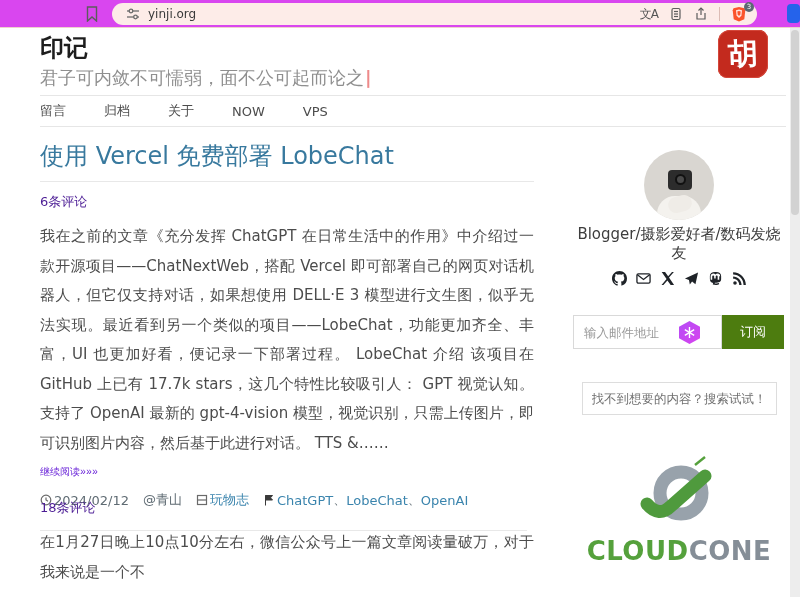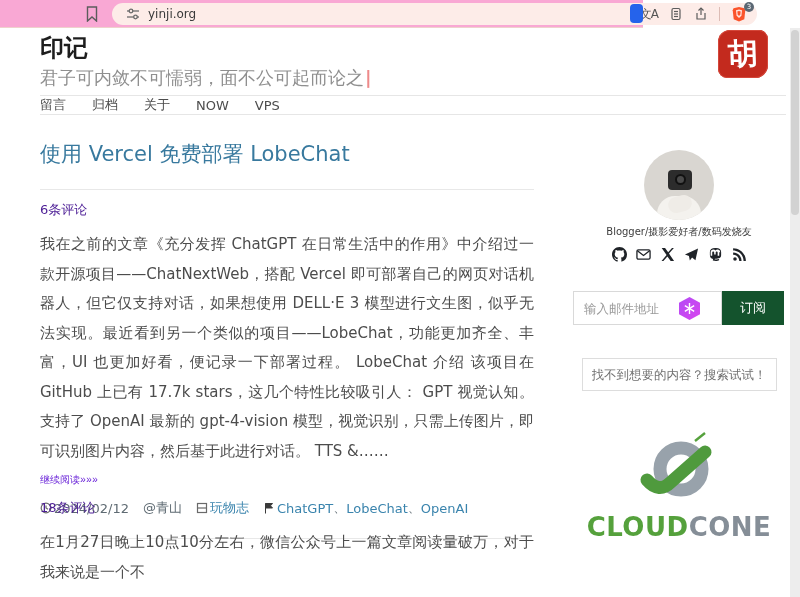--- a/index.html
+++ b/index.html
@@ -1,21 +1,21 @@
 <!DOCTYPE html>
 <html><head>
 <meta charset="utf-8">
 <style>
   * { margin:0; padding:0; box-sizing:border-box; }
   html,body { width:800px; height:597px; overflow:hidden; background:#fff;
     font-family:"DejaVu Sans","Liberation Sans",sans-serif; }
 
   
-  .toolbar { position:absolute; left:0; top:0; width:643px; height:28px;
-    background:#f9a8d4; border-bottom:1px solid #eed2cc; z-index:50; }
+  .toolbar { position:absolute; left:0; top:0; width:800px; height:28px;
+    background:#d946ef; border-bottom:1px solid #eed2cc; z-index:50; }
   .bm-icon { position:absolute; left:86px; top:6px; width:12px; height:16px; color:#5c5c5c; }
   .urlbar { position:absolute; left:112px; top:3px; width:645px; height:22px;
     background:#fdece8; border-radius:11px; display:flex; align-items:center; padding:0 8px; }
   .site-info-icon { width:14px; height:14px; margin:0 8px 0 6px; color:#6b6b6b; flex:none; }
   .url-text { font-size:12px; color:#3a3a3a; flex:1 1 auto; }
   .urlbar-icons { display:flex; align-items:center; gap:11px; flex:none; }
   .tr-icon { font-size:12px; color:#555; letter-spacing:-1px; }
   .mini-svg { width:14px; height:14px; color:#5c5c5c; display:block; }
   .sep { width:1px; height:14px; background:#dcbcb5; }
   .shield-wrap { position:relative; width:18px; height:16px; }
@@ -34,28 +34,28 @@
     background:#c32a1e; border-radius:12px 9px 13px 9px;
     display:flex; align-items:center; justify-content:center;
     box-shadow:0 0 0 1px #d4473a inset; }
   .seal span { color:#fff; font-family:"DejaVu Serif","Liberation Serif",serif;
     font-size:30px; font-weight:bold; transform:rotate(-2deg); }
 
   
   .site-title { position:absolute; left:40px; top:4px; font-size:24px; font-weight:700; color:#1d1d1d; }
   .site-sub { position:absolute; left:40px; top:38px; font-size:18px; color:#8f8f8f; }
   .site-sub .cursor { color:#ee8a8a; font-weight:bold; margin-left:1px; }
-  .nav { position:absolute; left:40px; top:67px; width:746px; height:20px;
+  .nav { position:absolute; left:40px; top:67px; width:746px; height:32px;
     border-top:1px solid #e6e6e6; border-bottom:1px solid #e6e6e6;
-    display:flex; align-items:center; gap:26px; }
+    display:flex; align-items:center; gap:38px; }
   .nav a { font-size:13px; color:#4c4c4c; text-decoration:none; }
 
   .post1 { position:absolute; left:40px; top:112px; width:494px; }
   .post2 { position:absolute; left:40px; top:460px; width:494px; }
-  .post-title { font-size:21px; font-weight:500; color:#38799e; padding-bottom:21px;
+  .post-title { font-size:24px; font-weight:500; color:#38799e; padding-bottom:9px;
     border-bottom:1px solid #e8e8e8; cursor:pointer; }
   .post-comments { margin-top:11px; font-size:13px; color:#4c1d95; }
   .post-excerpt { margin-top:11px; font-size:15px; line-height:29.5px; color:#4c4c4c;
     text-align:justify; }
   .read-more { display:inline-block; margin-top:7px; font-size:10px; color:#6d28d9;
     font-weight:500; text-decoration:none;font-family:Liberation Mono, monospace; }
   .post-meta { margin-top:12px; font-size:13px; color:#5f6b73; display:flex;
     align-items:center; flex-wrap:nowrap;text-align:right; }
   .post-meta .meta-svg { width:12px; height:12px; margin-right:2px; color:#6a6a6a; }
   .post-meta .gap { width:14px; }
@@ -68,37 +68,37 @@
     background:#d9d6d1; position:relative; overflow:hidden; }
   .avatar .torso { position:absolute; left:13px; bottom:-6px; width:44px; height:30px;
     background:#f4f2ee; border-radius:18px 18px 0 0; }
   .avatar .arm { position:absolute; left:24px; bottom:8px; width:24px; height:16px;
     background:#efece7; border-radius:8px; transform:rotate(-15deg); }
   .avatar .camera { position:absolute; left:24px; top:20px; width:24px; height:20px;
     background:#2c2c2c; border-radius:4px; }
   .avatar .lens { position:absolute; left:31px; top:24px; width:11px; height:11px;
     background:#4a4a4a; border:2px solid #111; border-radius:50%; }
   .who-name { margin-top:7px; font-size:17px; color:#2f2f2f; }
-  .who-bio { margin-top:5px; font-size:10px; color:#3d3d3d; }
+  .who-bio { margin-top:5px; font-size:15px; color:#3d3d3d; }
   .social-row { margin-top:8px; display:flex; justify-content:center; gap:9px; align-items:center; }
   .social-row a { color:#1f2328; display:block; width:15px; height:15px; }
   .social-row svg { width:15px; height:15px; display:block; }
 
   .sub-row { margin-top:29px; display:flex; width:211px; }
   .sub-input-wrap { position:relative; flex:1 1 auto; }
   .sub-input { width:100%; height:34px; border:1px solid #d9d9d9; background:#fff;
     font-size:12.5px; padding:0 30px 0 10px; color:#333; outline:none;
     font-family:inherit; }
   .sub-input::placeholder { color:#9a9a9a; }
   .hex-icon { position:absolute; right:22px; top:6px; width:21px; height:23px;
     background:linear-gradient(135deg,#b44cf6,#d843ee);
     clip-path:polygon(50% 0,100% 25%,100% 75%,50% 100%,0 75%,0 25%);
     display:flex; align-items:center; justify-content:center; }
   .hex-icon svg { width:13px; height:13px; }
-  .sub-btn { flex:none; width:62px; height:34px; background:#14532d; color:#fff;
+  .sub-btn { flex:none; width:62px; height:34px; background:#4d7c0f; color:#fff;
     border:none; font-size:13px; cursor:pointer; font-family:inherit; }
 
   .search-wrap { margin:33px auto 0; width:195px; }
   .search-input { width:100%; height:33px; border:1px solid #dddddd; background:#fff;
     font-size:12.5px; padding:10px 9px; color:#444; outline:none; font-family:inherit; }
   .search-input::placeholder { color:#6f6f6f; }
 
   .ad { margin-top:37px; }
   .ad svg { display:block; margin:0 auto; }
   .ad-text { margin-top:2px; font-size:26px; font-weight:bold; letter-spacing:.5px; }

